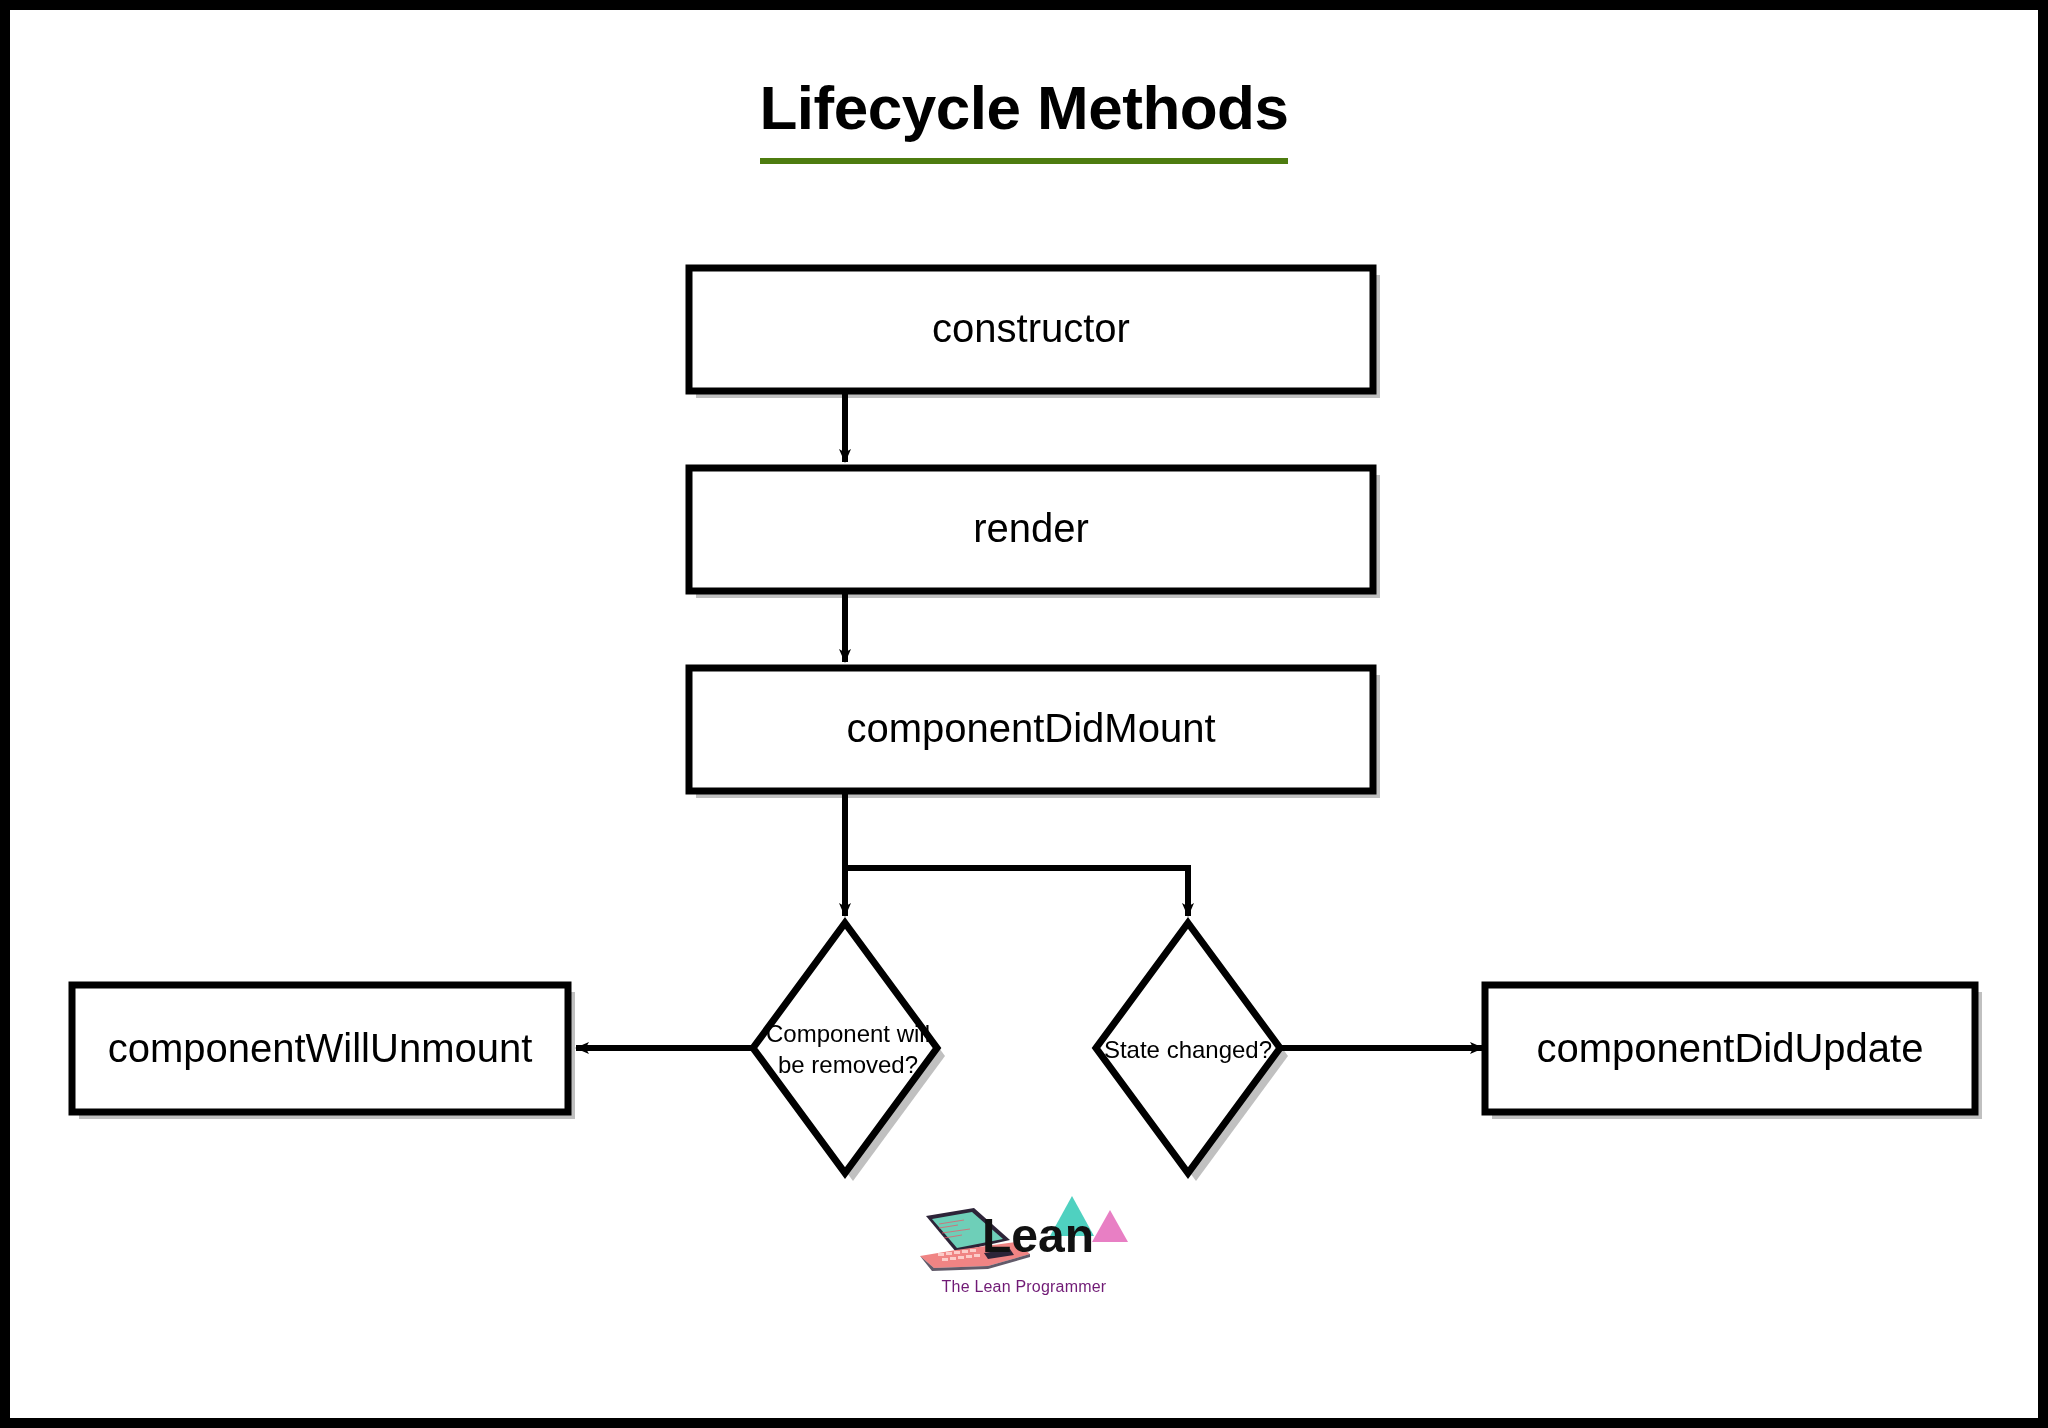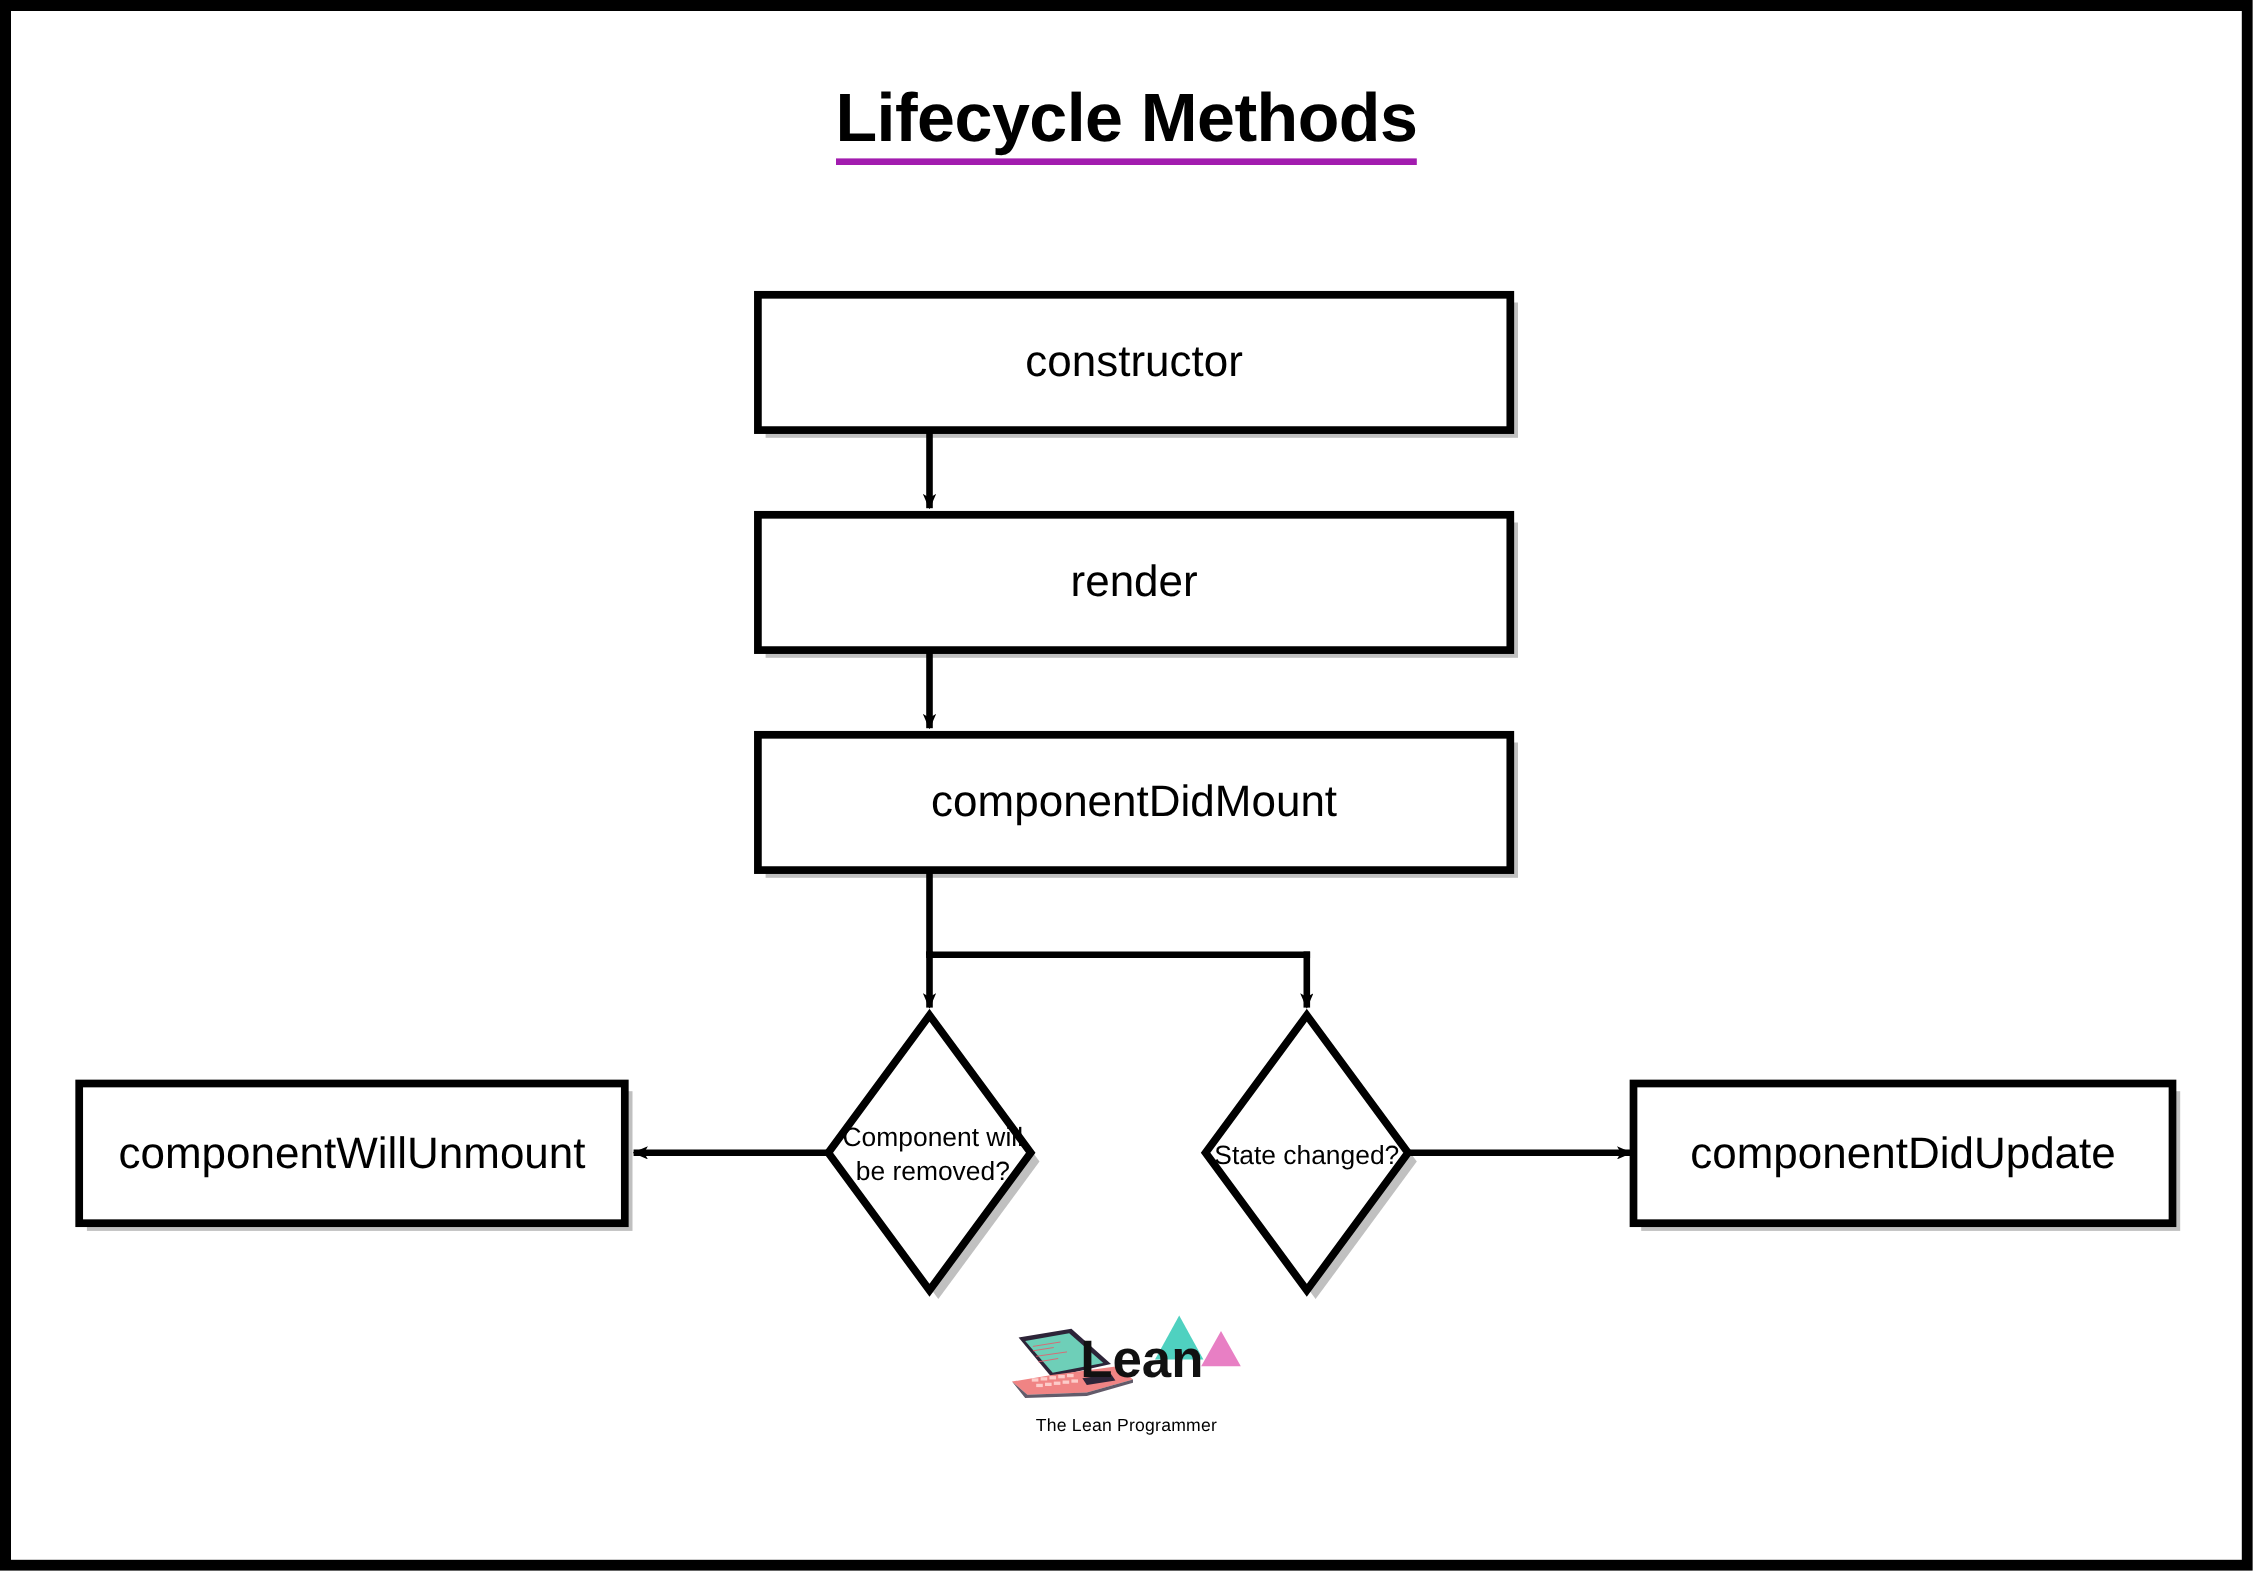--- a/index.html
+++ b/index.html
@@ -32,42 +32,42 @@
     left: 0;
     right: 0;
     top: 62px;
     text-align: center;
     font-size: 62px;
     font-weight: bold;
     color: #000000;
     letter-spacing: -0.5px;
   }
   .page-title span {
-    border-bottom: 6px solid #a21caf;
-    padding-bottom: 2px;
+    border-bottom: 6px solid #4d7c0f;
+    padding-bottom: 16px;
   }
   
   #logo-block {
     position: absolute;
     left: 50%;
     top: 1180px;
     transform: translateX(-50%);
     width: 240px;
     text-align: center;
   }
   #logo-mark {
     position: relative;
     width: 240px;
     height: 86px;
     margin: 0 auto;
   }
   #logo-caption {
     font-size: 16px;
-    color: #000000;
-    margin-top: 12px;
+    color: #701a75;
+    margin-top: 2px;
     letter-spacing: 0.2px;
   }
 </style>
 </head>
 <body>
 
 <div id="canvas">
 
   <div class="page-title">
     <span>Lifecycle Methods</span>

